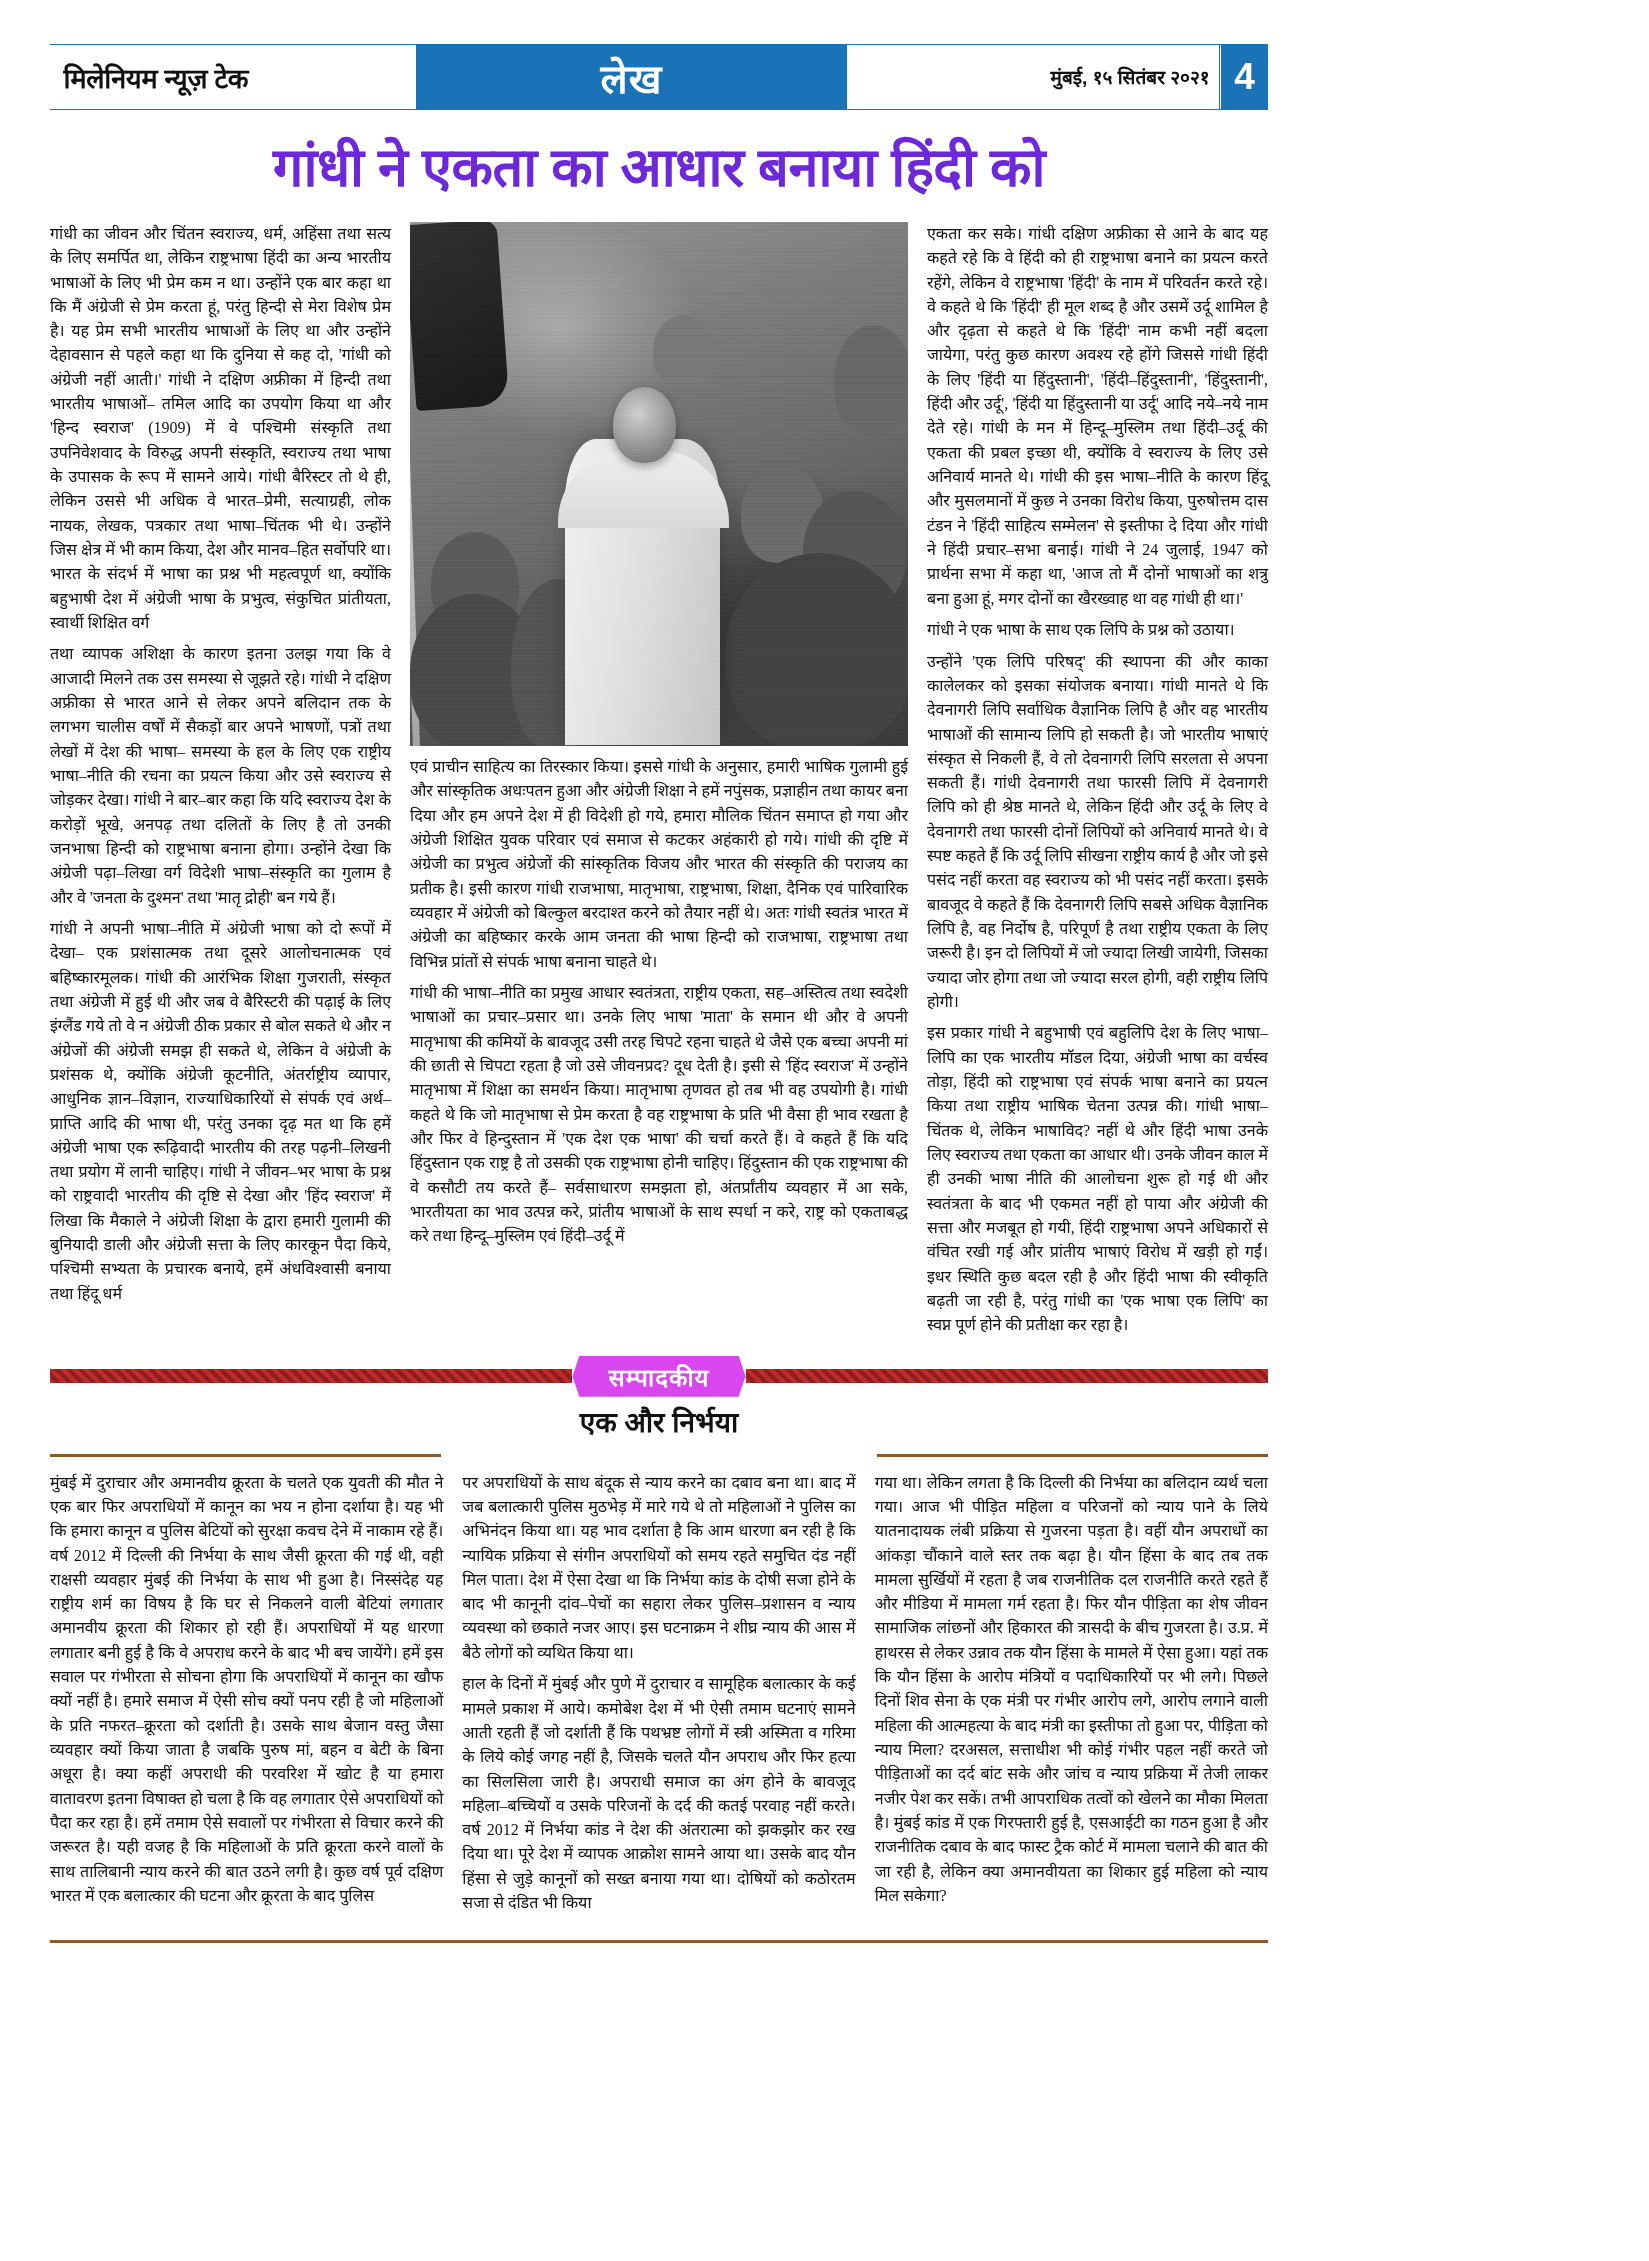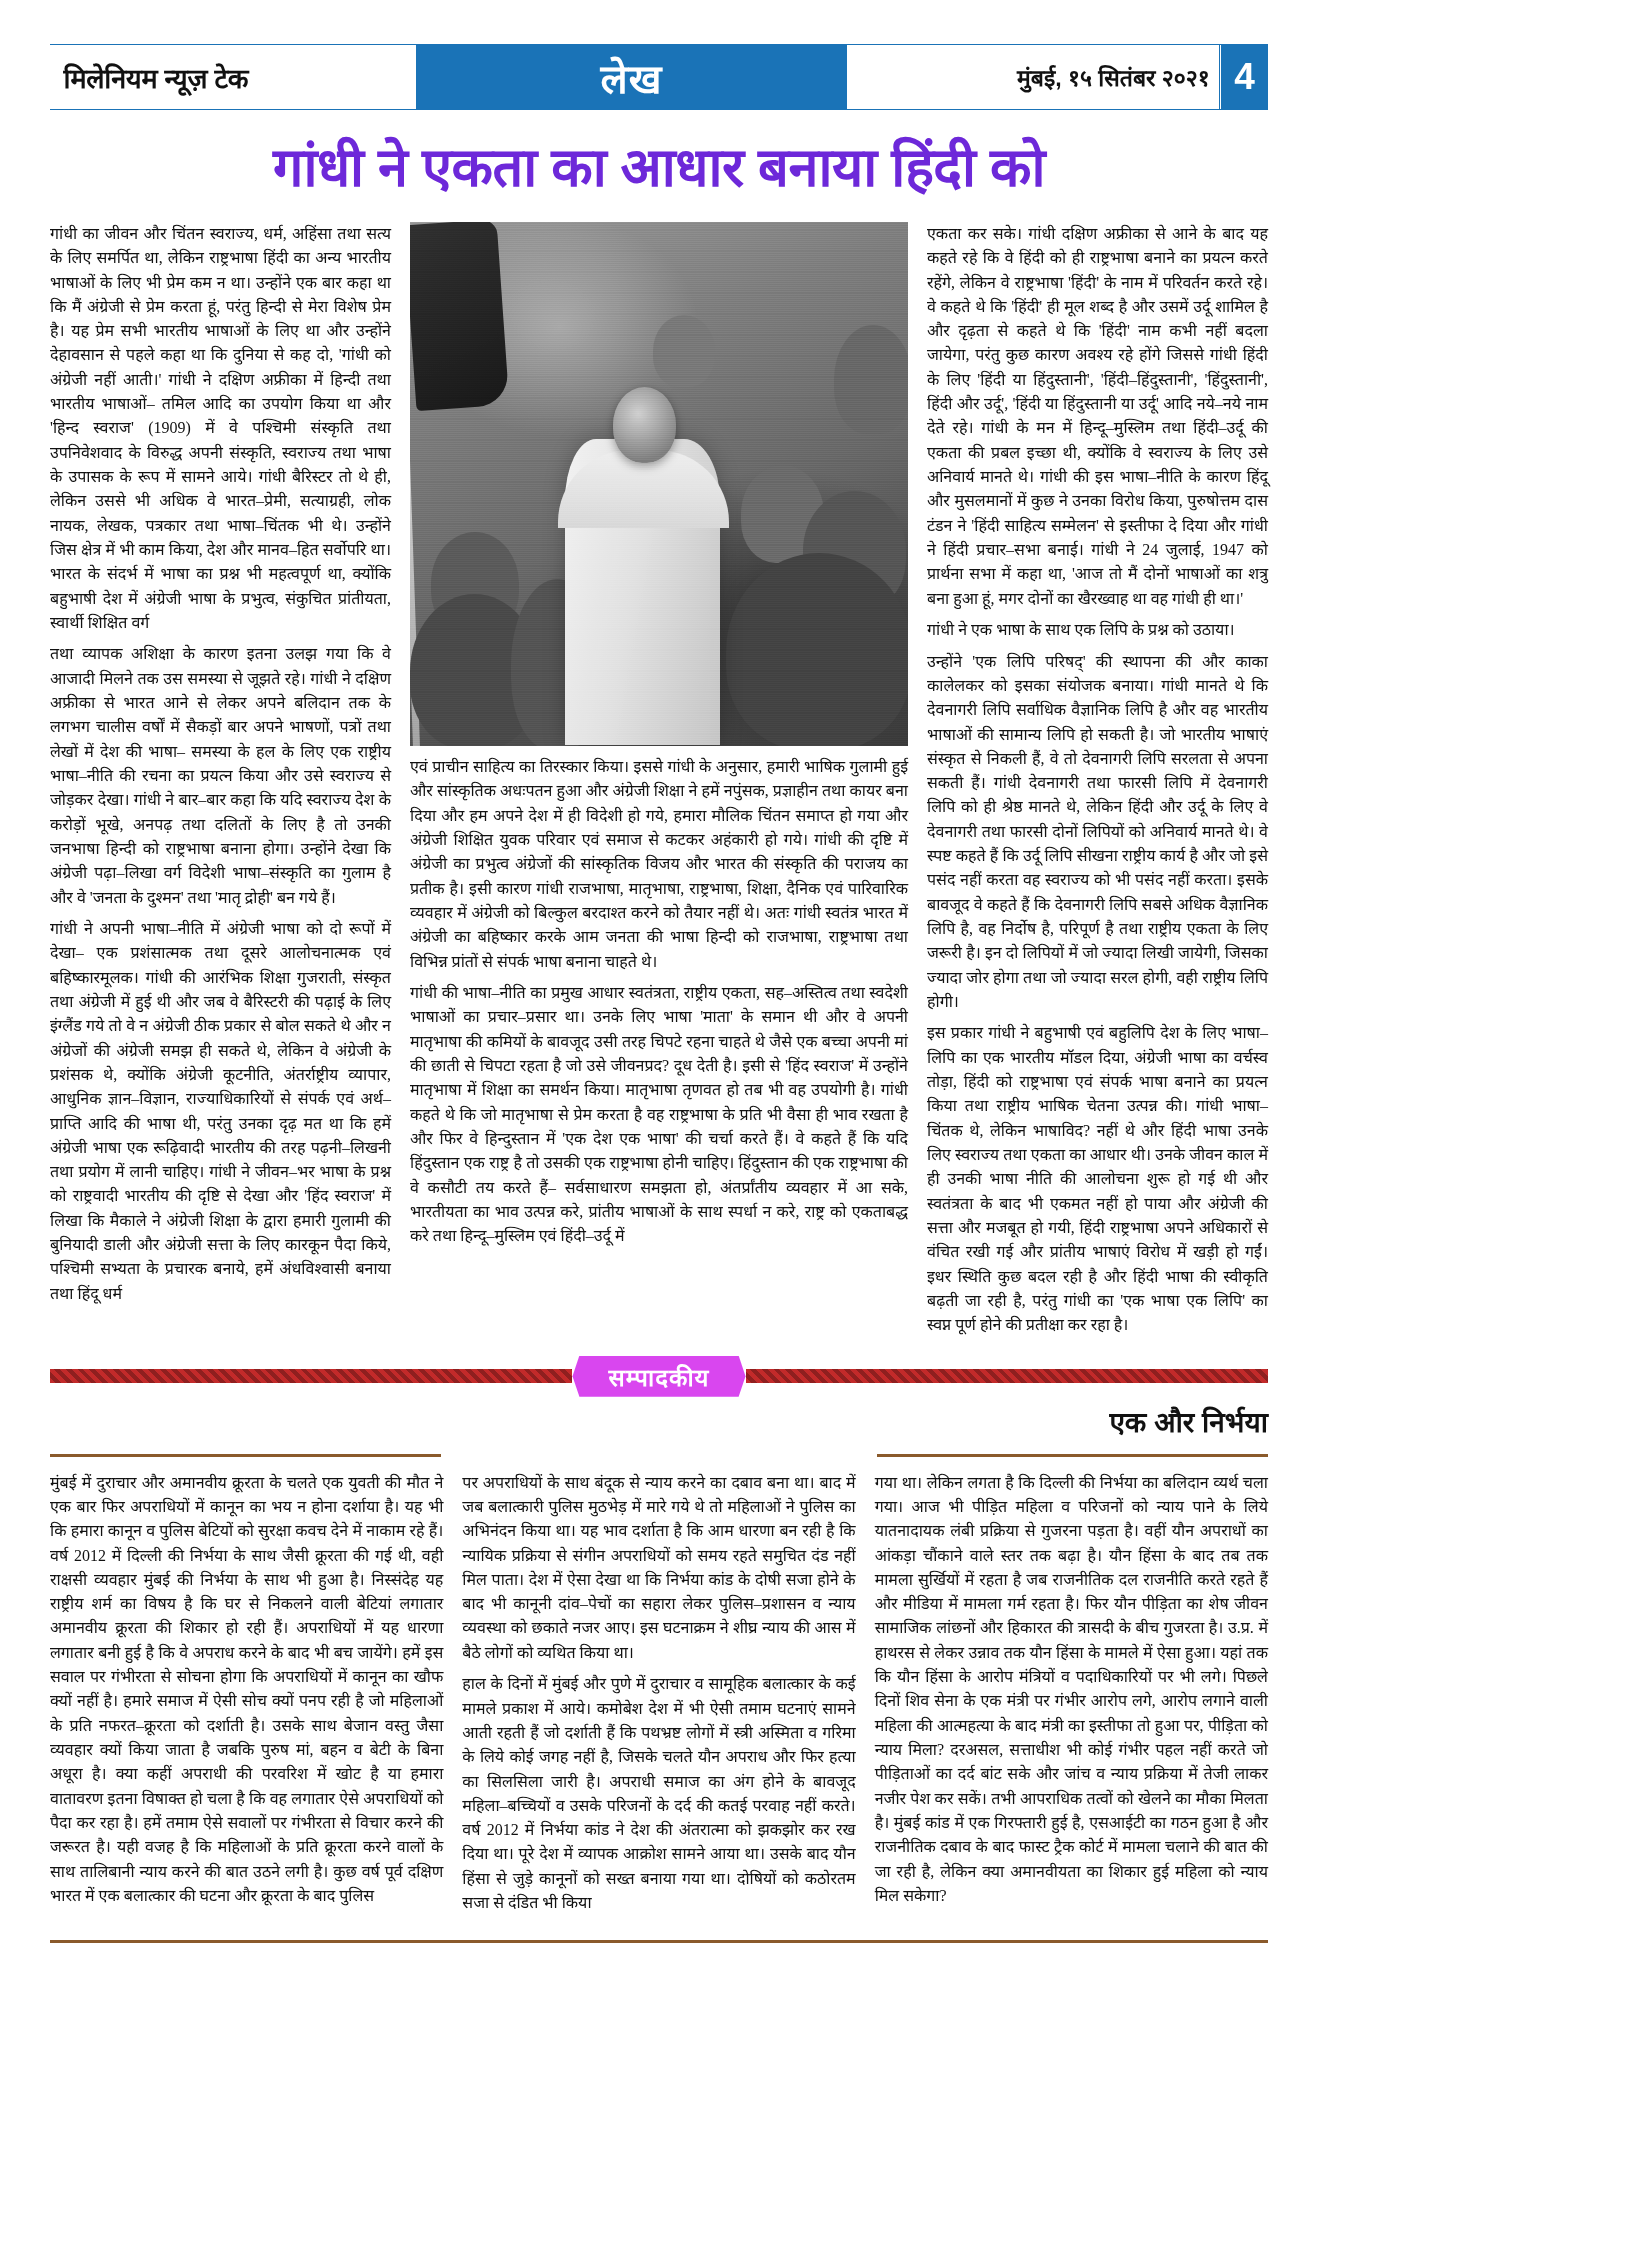--- a/index.html
+++ b/index.html
@@ -61,21 +61,21 @@
     width: 372px;
     display: flex;
     align-items: center;
     justify-content: flex-end;
     padding-right: 8.3px;
     border-left: 1px solid #1a73b7;
   }
   .mh-date {
     font-family: "Liberation Sans", sans-serif;
     font-weight: bold;
-    font-size: 23px;
+    font-size: 19px;
     color: #111;
     white-space: nowrap;
   }
   .mh-pagebox {
     width: 50px;
     background: #1a73b7;
     color: #fff;
     display: flex;
     align-items: center;
     justify-content: center;
@@ -202,21 +202,21 @@
     background: #d946ef;
     color: #fff;
     font-family: "Liberation Sans", sans-serif;
     font-weight: bold;
     font-size: 24px;
     padding: 4.1px 36px;
     letter-spacing: 1px;
     clip-path: polygon(4% 0, 96% 0, 100% 50%, 96% 100%, 4% 100%, 0 50%);
   }
   .edit-title {
-    text-align: right;
+    text-align: center;
     font-family: "Liberation Sans", sans-serif;
     font-weight: bold;
     font-size: 28px;
     margin: 8.3px 0 13.5px 0;
   }
   .edit-rules {
     display: flex;
     gap: 23px;
     margin-bottom: 13.5px;
   }

